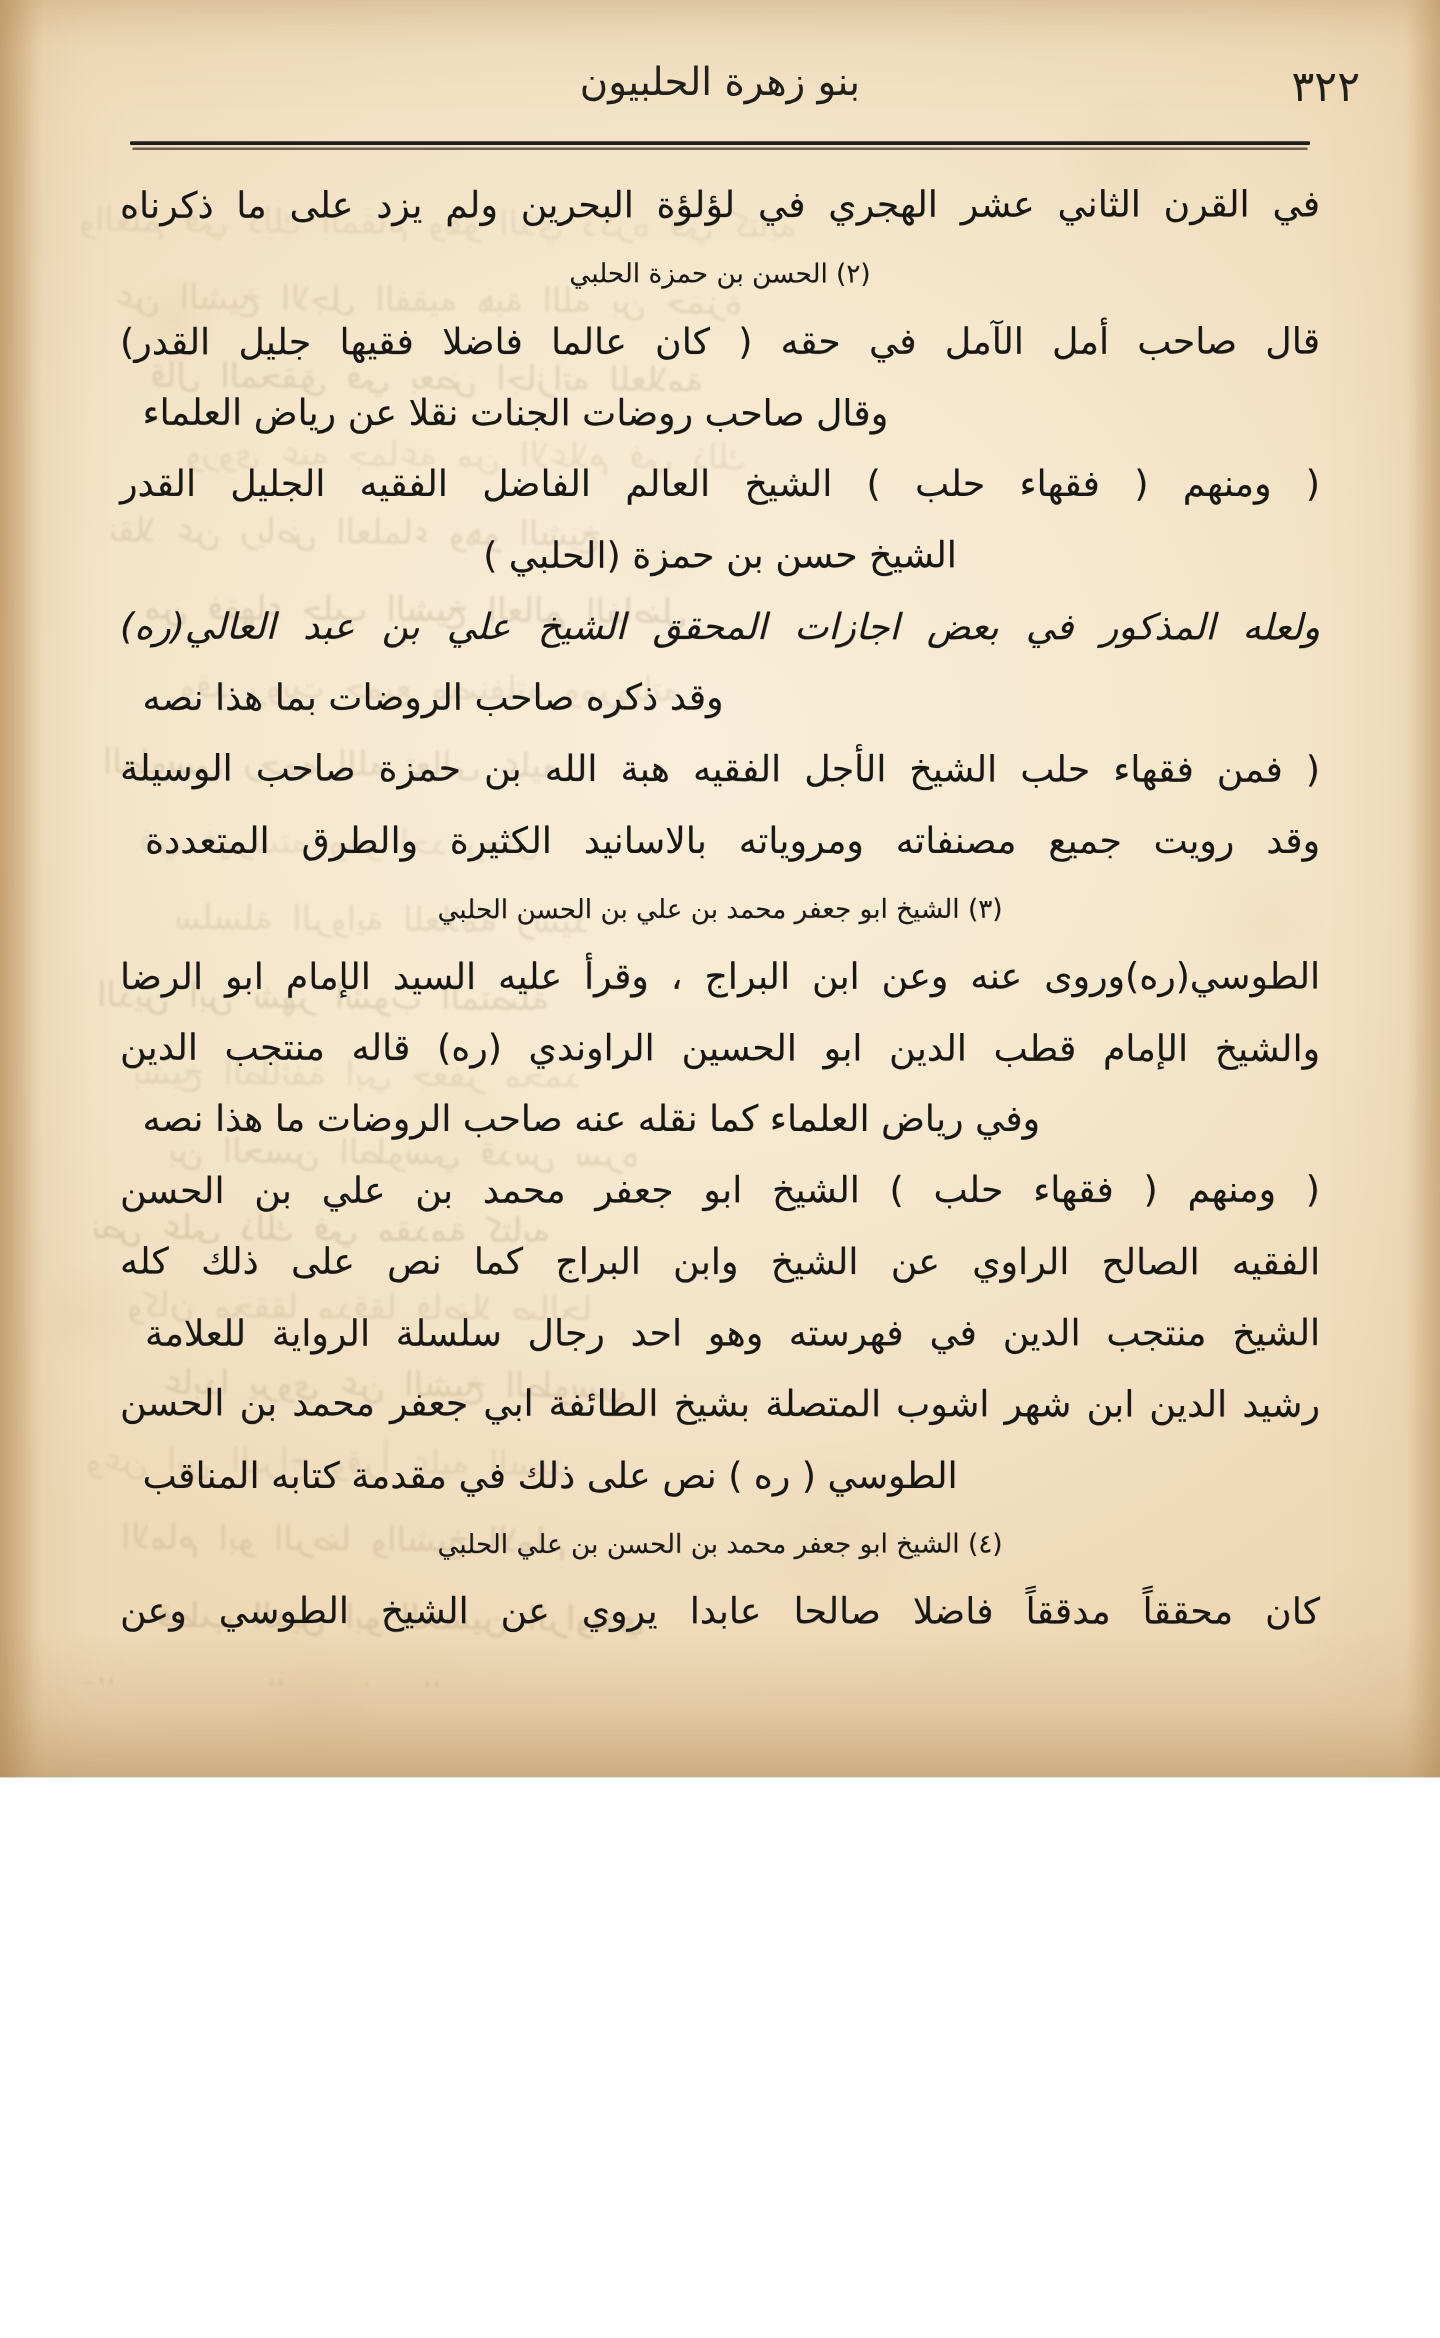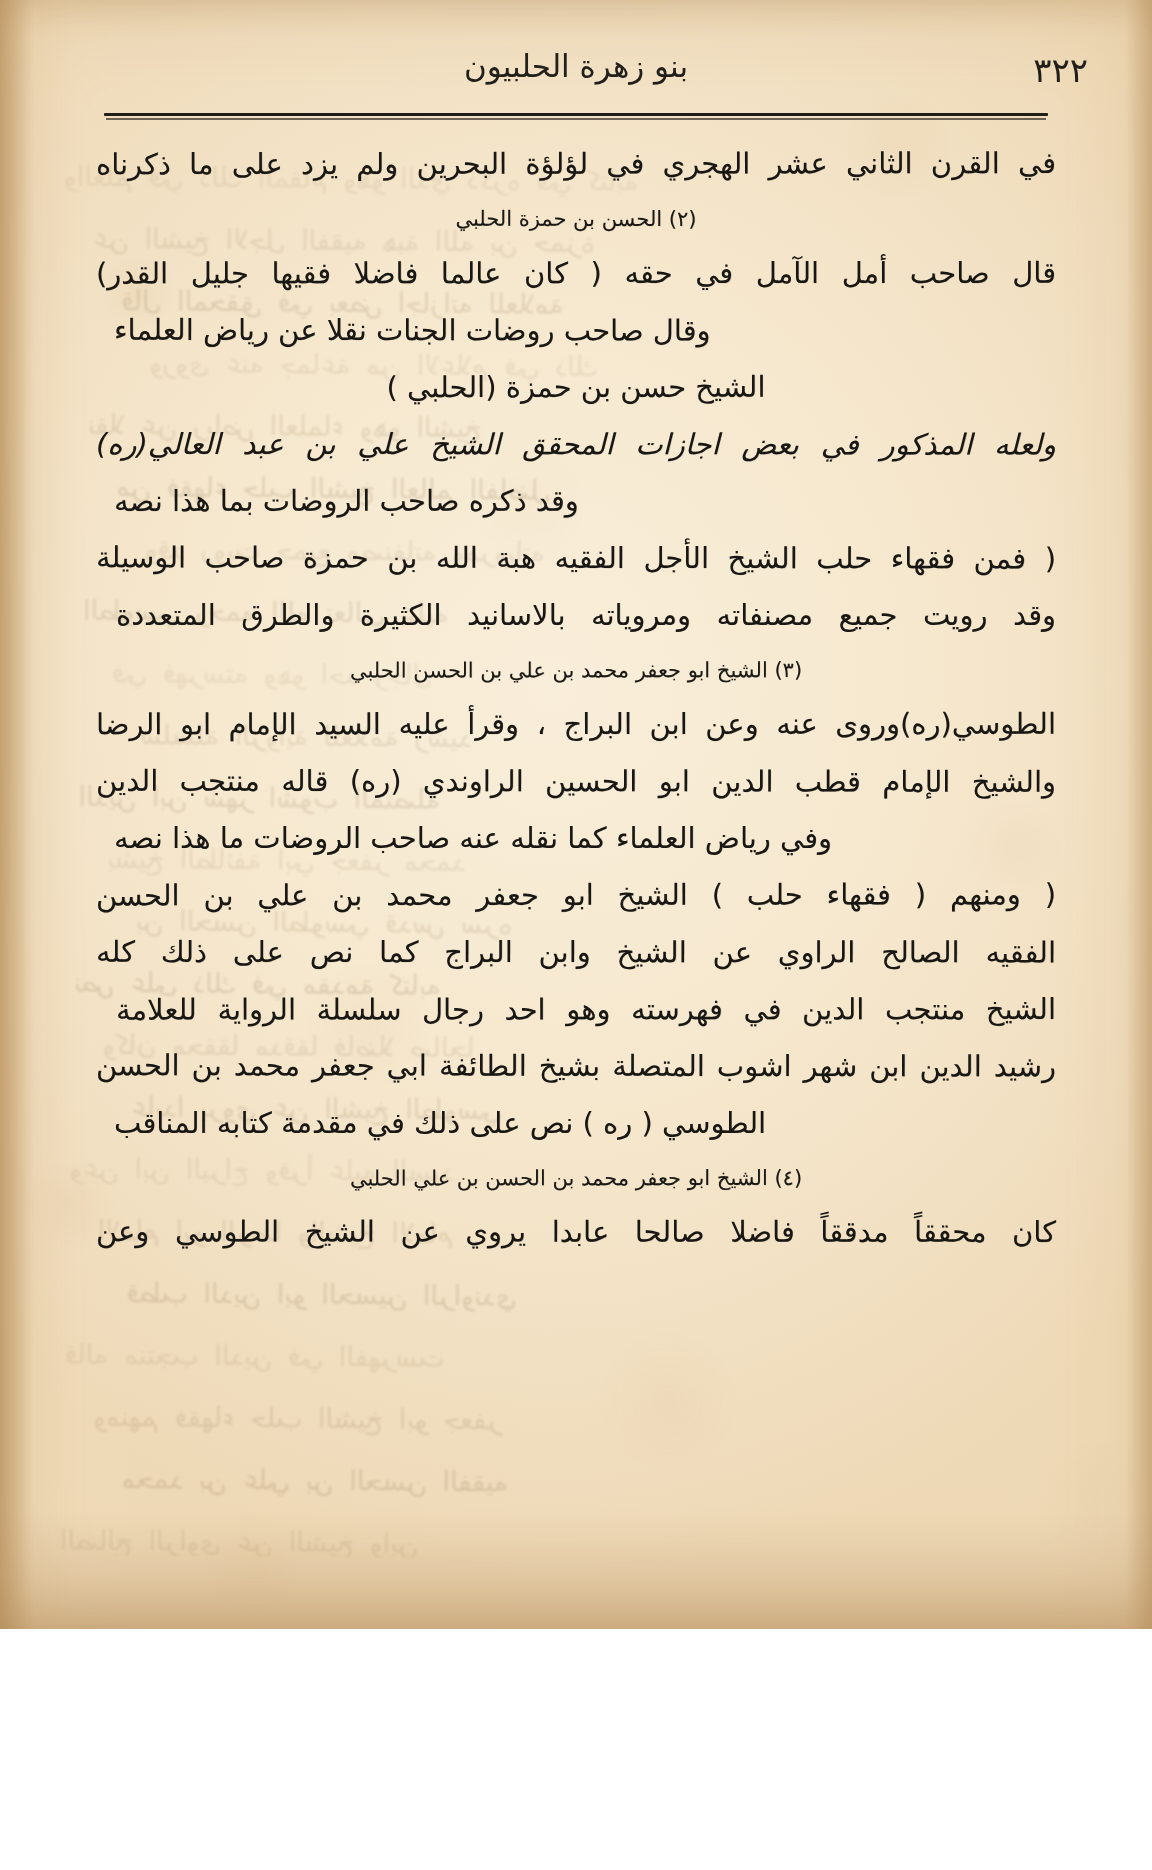--- a/index.html
+++ b/index.html
@@ -4,21 +4,21 @@
 <title>Scanned Arabic Page</title>
 <style>
   html, body {
     margin: 0;
     padding: 0;
     background: #ffffff;
   }
   #page {
     position: relative;
     width: 1152px;
-    height: 1629px;
+    height: 1422px;
     overflow: hidden;
     background: #5eead4;
     font-family: "DejaVu Sans", "Liberation Sans", sans-serif;
   }
 
   
   #paper-base {
     position: absolute;
     inset: 0;
     background:
@@ -280,20 +280,21 @@
   <div id="rule">
     <div class="thick"></div>
     <div class="thin"></div>
   </div>
 
   <div id="body-text">
       <div class="line main justify" style="transform: translateY(-0.36px) rotate(-0.07deg);"><span class="ink">في القرن الثاني عشر الهجري في لؤلؤة البحرين ولم يزد على ما ذكرناه</span></div>
       <div class="line heading" style="transform: translateY(-0.12px) rotate(0.035deg);"><span class="ink">(٢) الحسن بن حمزة الحلبي</span></div>
       <div class="line main justify" style="transform: translateY(0.12px) rotate(-0.035deg);"><span class="ink">قال صاحب أمل الآمل في حقه ( كان عالما فاضلا فقيها جليل القدر)</span></div>
       <div class="line main indent-left" style="transform: translateY(0.36px) rotate(0.07deg);"><span class="ink">وقال صاحب روضات الجنات نقلا عن رياض العلماء</span></div>
+      <div class="line main justify" style="transform: translateY(-0.24px) rotate(0deg);"><span class="ink">( ومنهم ( فقهاء حلب ) الشيخ العالم الفاضل الفقيه الجليل القدر</span></div>
       <div class="line main center" style="transform: translateY(0px) rotate(-0.07deg);"><span class="ink">الشيخ حسن بن حمزة (الحلبي )</span></div>
       <div class="line main justify tight" style="transform: translateY(0.24px) rotate(0.035deg); font-style: italic;"><span class="ink">ولعله المذكور في بعض اجازات المحقق الشيخ علي بن عبد العالي(ره)</span></div>
       <div class="line main indent-left" style="transform: translateY(-0.36px) rotate(-0.035deg);"><span class="ink">وقد ذكره صاحب الروضات بما هذا نصه</span></div>
       <div class="line main justify tight" style="transform: translateY(-0.12px) rotate(0.07deg);"><span class="ink">( فمن فقهاء حلب الشيخ الأجل الفقيه هبة الله بن حمزة صاحب الوسيلة</span></div>
       <div class="line main justify tight" style="transform: translateY(0.12px) rotate(0deg); margin-left: 20px;"><span class="ink">وقد رويت جميع مصنفاته ومروياته بالاسانيد الكثيرة والطرق المتعددة</span></div>
       <div class="line heading" style="transform: translateY(0.36px) rotate(-0.07deg);"><span class="ink">(٣) الشيخ ابو جعفر محمد بن علي بن الحسن الحلبي</span></div>
       <div class="line main justify tight" style="transform: translateY(0px) rotate(-0.035deg);"><span class="ink">الطوسي(ره)وروى عنه وعن ابن البراج ، وقرأ عليه السيد الإمام ابو الرضا</span></div>
       <div class="line main justify tight" style="transform: translateY(0.24px) rotate(0.07deg);"><span class="ink">والشيخ الإمام قطب الدين ابو الحسين الراوندي (ره) قاله منتجب الدين</span></div>
       <div class="line main indent-left" style="transform: translateY(-0.36px) rotate(0deg);"><span class="ink">وفي رياض العلماء كما نقله عنه صاحب الروضات ما هذا نصه</span></div>
       <div class="line main justify" style="transform: translateY(-0.12px) rotate(-0.07deg);"><span class="ink">( ومنهم ( فقهاء حلب ) الشيخ ابو جعفر محمد بن علي بن الحسن</span></div>

